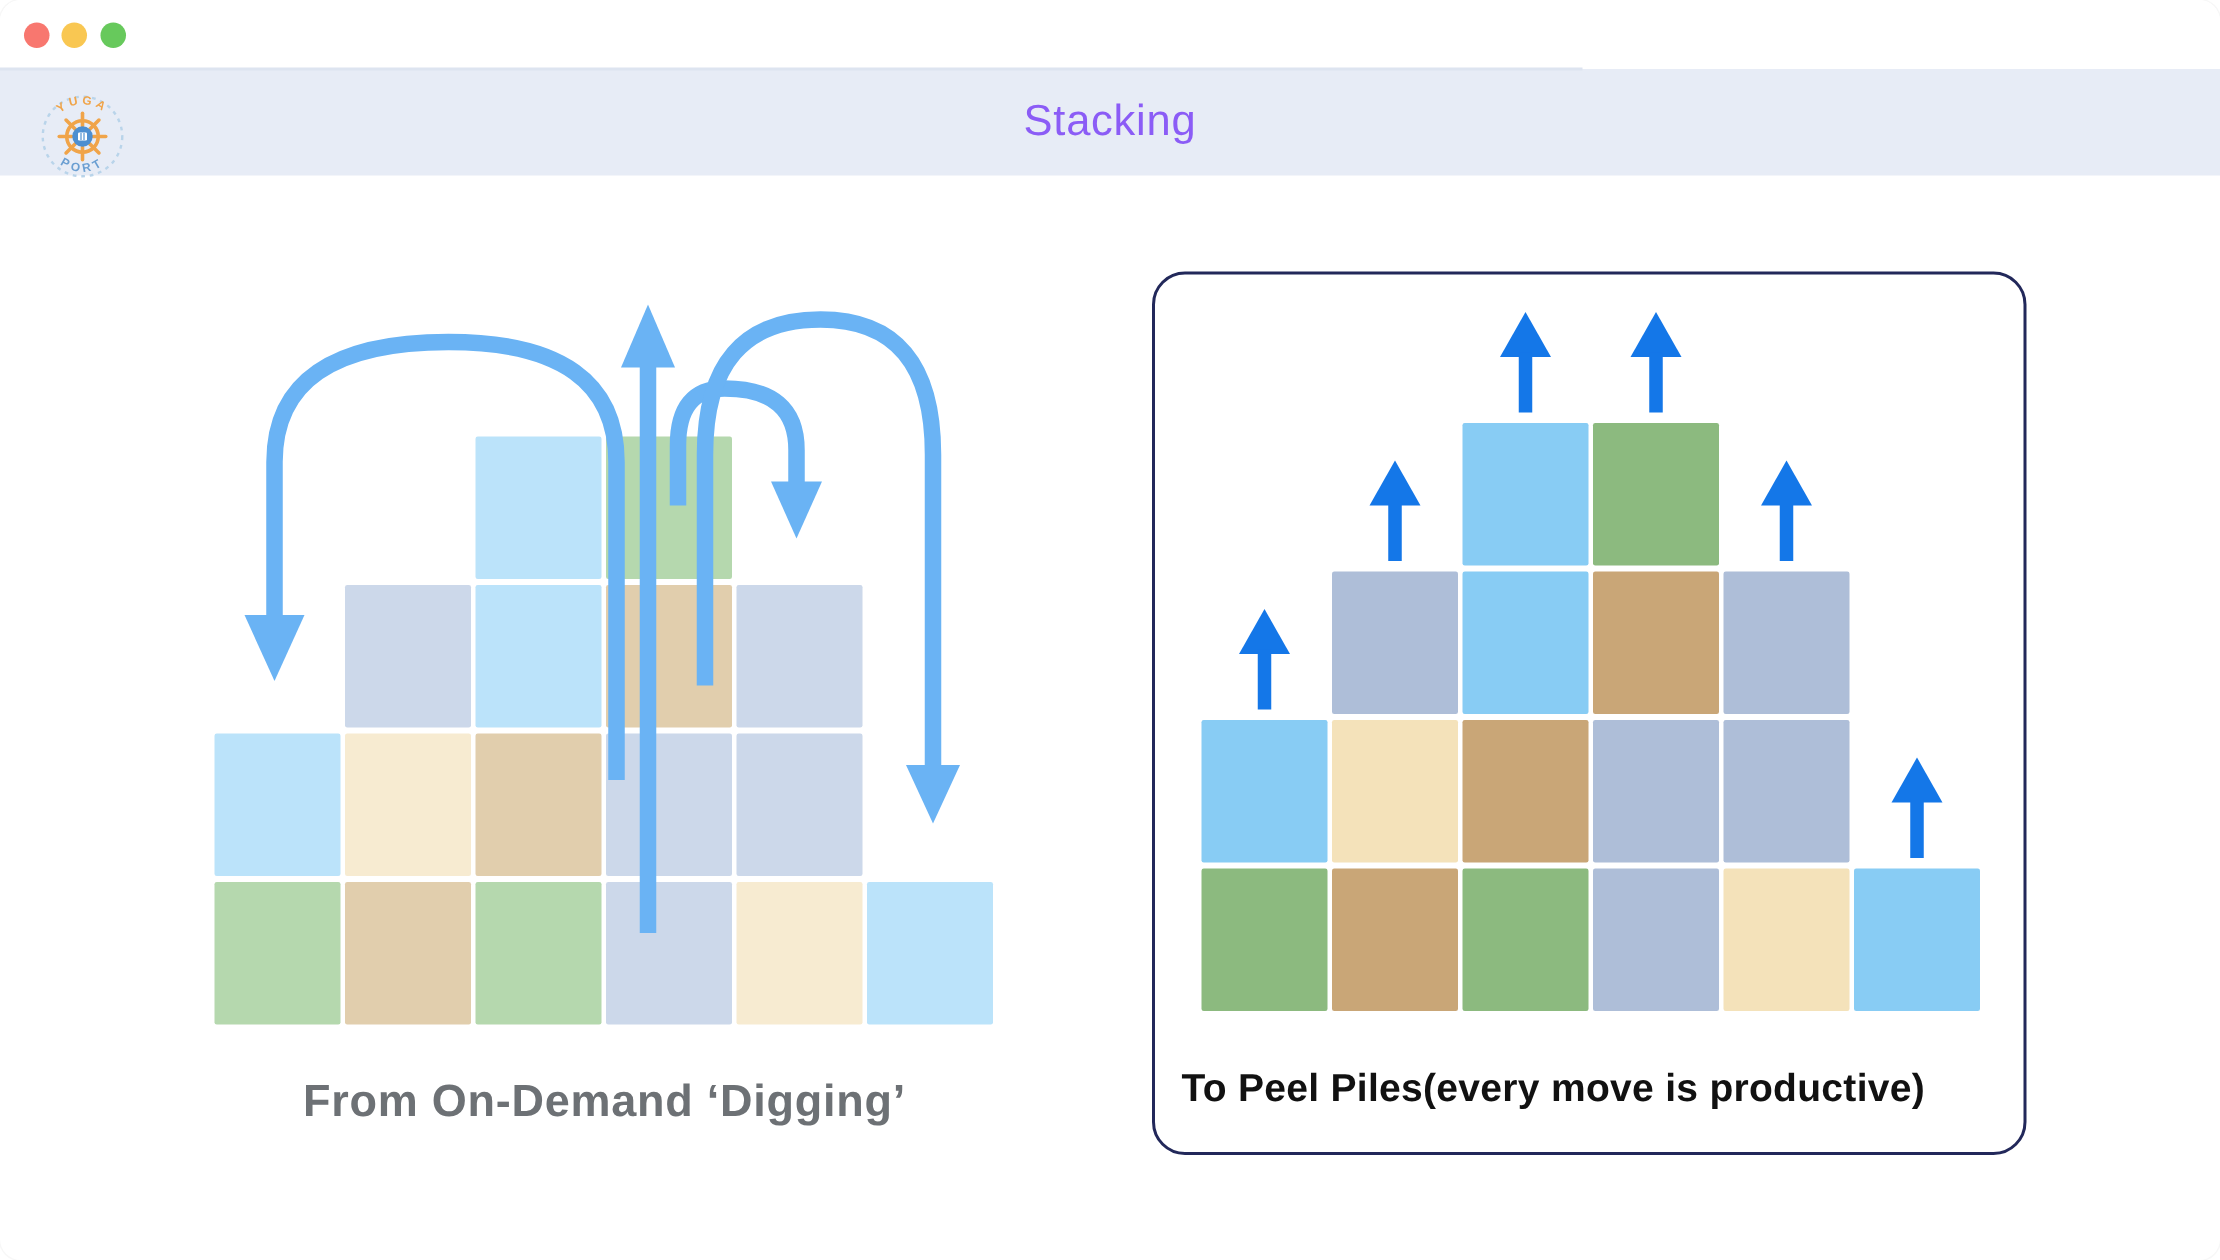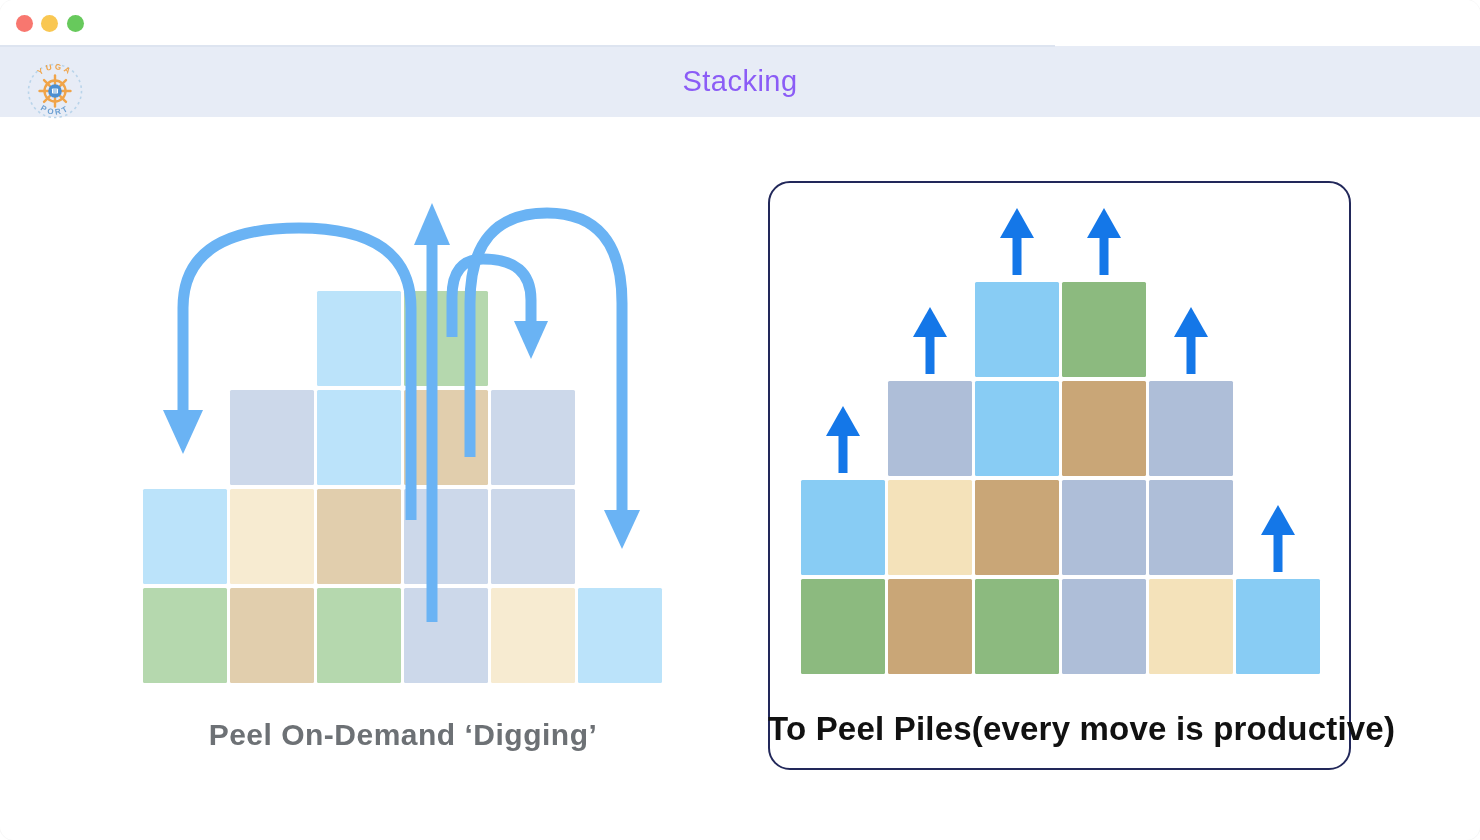--- a/index.html
+++ b/index.html
@@ -12,21 +12,21 @@
   .tab-edge{position:absolute;left:0;top:45px;width:1055px;height:2px;background:#dde4f0;z-index:3;}
   .header{position:absolute;left:0;top:46px;width:100%;height:71px;background:#e7ecf6;z-index:2;}
   .logo{position:absolute;left:27px;top:17px;}
   .title{position:absolute;left:0;top:0;width:100%;height:100%;display:flex;align-items:center;justify-content:center;font-size:29px;font-weight:500;letter-spacing:0.5px;}
   .content{position:absolute;left:0;top:0;width:1480px;height:840px;}
   .overlay{position:absolute;left:0;top:0;pointer-events:none;z-index:5;}
   .block{position:absolute;width:84px;height:95px;border-radius:1.5px;}
   .peel-box{position:absolute;left:768px;top:181px;width:583px;height:589px;border:2px solid #22285a;border-radius:22px;background:#ffffff;box-sizing:border-box;}
   .caption{position:absolute;text-align:center;font-weight:bold;white-space:nowrap;z-index:6;}
   .left-caption{left:93px;top:718px;width:620px;font-size:30px;letter-spacing:0.5px;}
-  .right-caption{left:768px;top:710px;width:535px;font-size:33px;letter-spacing:0.2px;}
+  .right-caption{left:768px;top:710px;width:535px;font-size:26px;letter-spacing:0.2px;}
 </style>
 </head>
 <body>
 
 <div class="window">
 
   <div class="titlebar">
     <span class="light red" id="light-close" style="background: rgb(248, 119, 111);"></span>
     <span class="light yellow" id="light-min" style="background: rgb(249, 199, 82);"></span>
     <span class="light green" id="light-zoom" style="background: rgb(103, 201, 92);"></span>
@@ -131,17 +131,17 @@
           <rect x="1012.5" y="235" width="9" height="40" fill="#1477e8"></rect>
           <polygon points="1104,208 1087,238 1121,238" fill="#1477e8"></polygon>
           <rect x="1099.5" y="235" width="9" height="40" fill="#1477e8"></rect>
           <polygon points="1191,307 1174,337 1208,337" fill="#1477e8"></polygon>
           <rect x="1186.5" y="334" width="9" height="40" fill="#1477e8"></rect>
           <polygon points="1278,505 1261,535 1295,535" fill="#1477e8"></polygon>
           <rect x="1273.5" y="532" width="9" height="40" fill="#1477e8"></rect>
         </g>
     </svg>
 
-    <div class="caption left-caption" id="left-caption" style="color: rgb(109, 113, 117);">Peel On-Demand ‘Digging’</div>
+    <div class="caption left-caption" id="left-caption" style="color: rgb(109, 113, 117);">From On-Demand ‘Digging’</div>
     <div class="caption right-caption" id="right-caption" style="color: rgb(17, 17, 17);">To Peel Piles(every move is productive)</div>
 
   </div>
 </div>
 
 </body></html>

